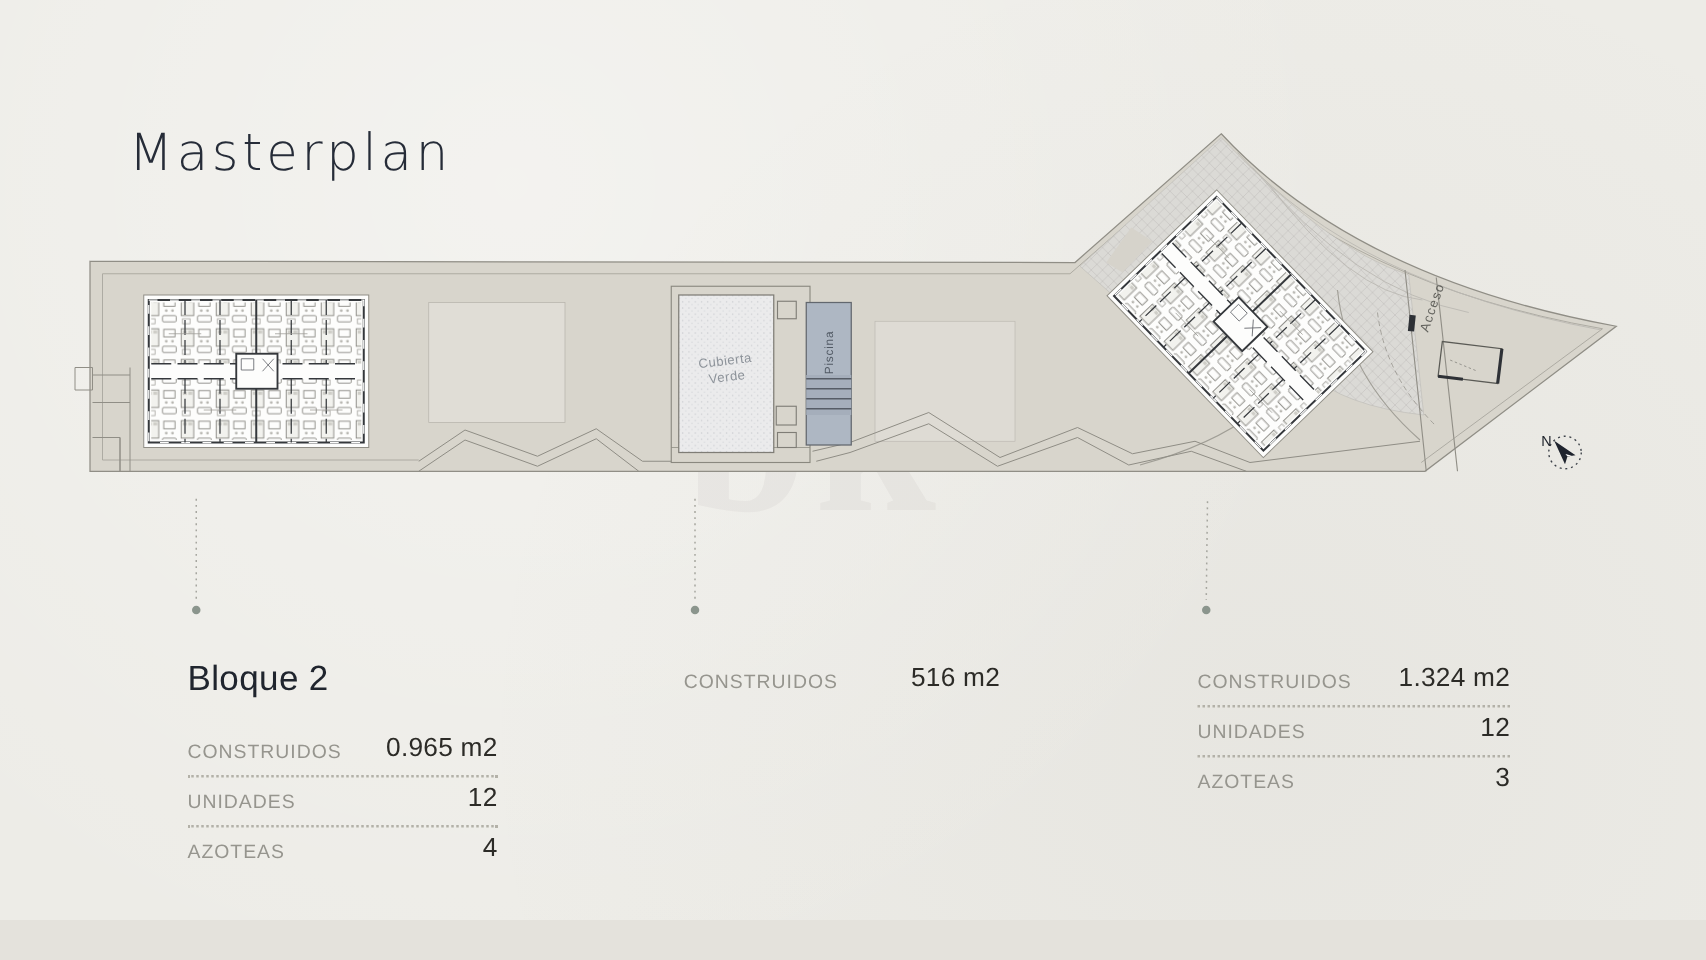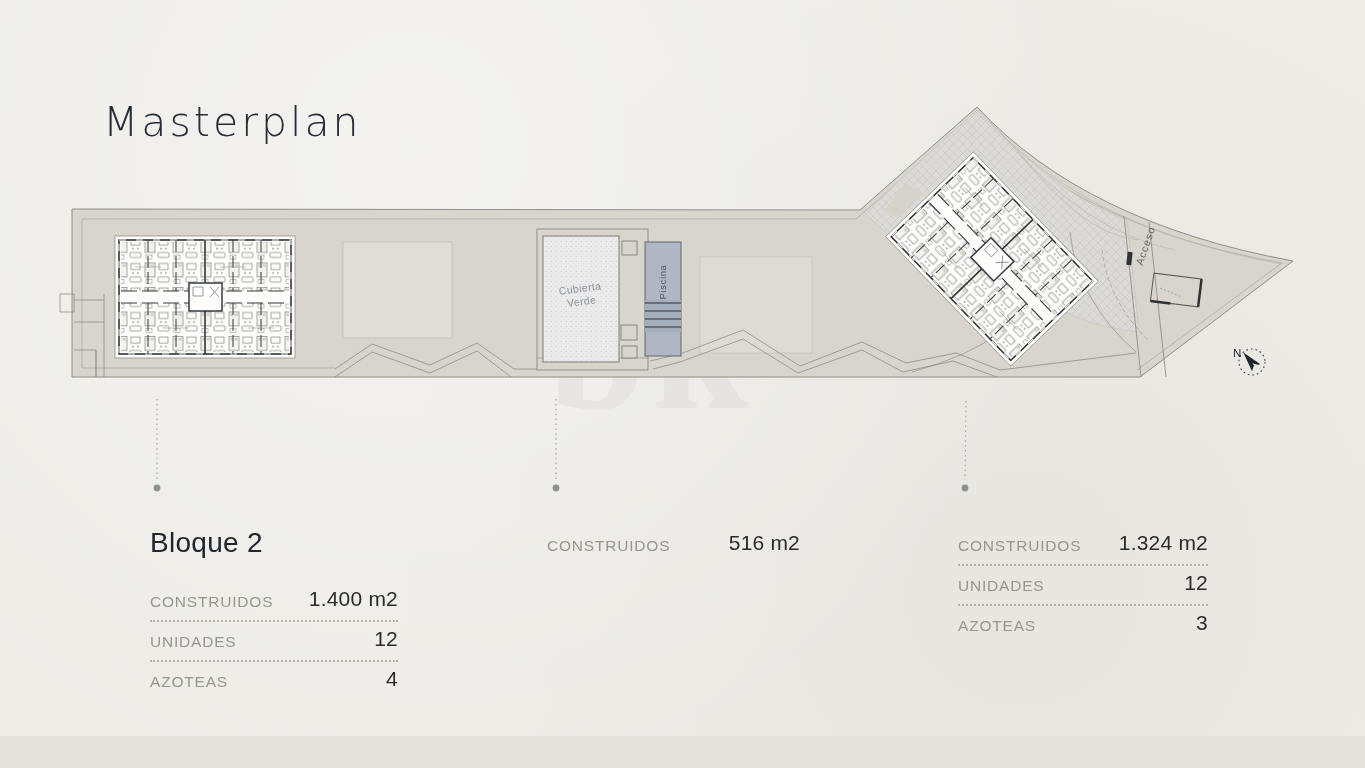--- a/index.html
+++ b/index.html
@@ -168,21 +168,21 @@
       <circle cx="157" cy="488" r="3.4"></circle>
       <circle cx="556" cy="488" r="3.4"></circle>
       <circle cx="965" cy="488" r="3.4"></circle>
     </g>
   </svg>
 
   <div class="legend-col c1">
     <h2 class="legend-heading">Bloque 2</h2>
     <div class="legend-row">
       <span class="lbl">CONSTRUIDOS</span>
-      <span class="val">1.400 m2</span>
+      <span class="val">0.965 m2</span>
     </div>
     <hr class="legend-divider">
     <div class="legend-row">
       <span class="lbl">UNIDADES</span>
       <span class="val">12</span>
     </div>
     <hr class="legend-divider">
     <div class="legend-row">
       <span class="lbl">AZOTEAS</span>
       <span class="val">4</span>

